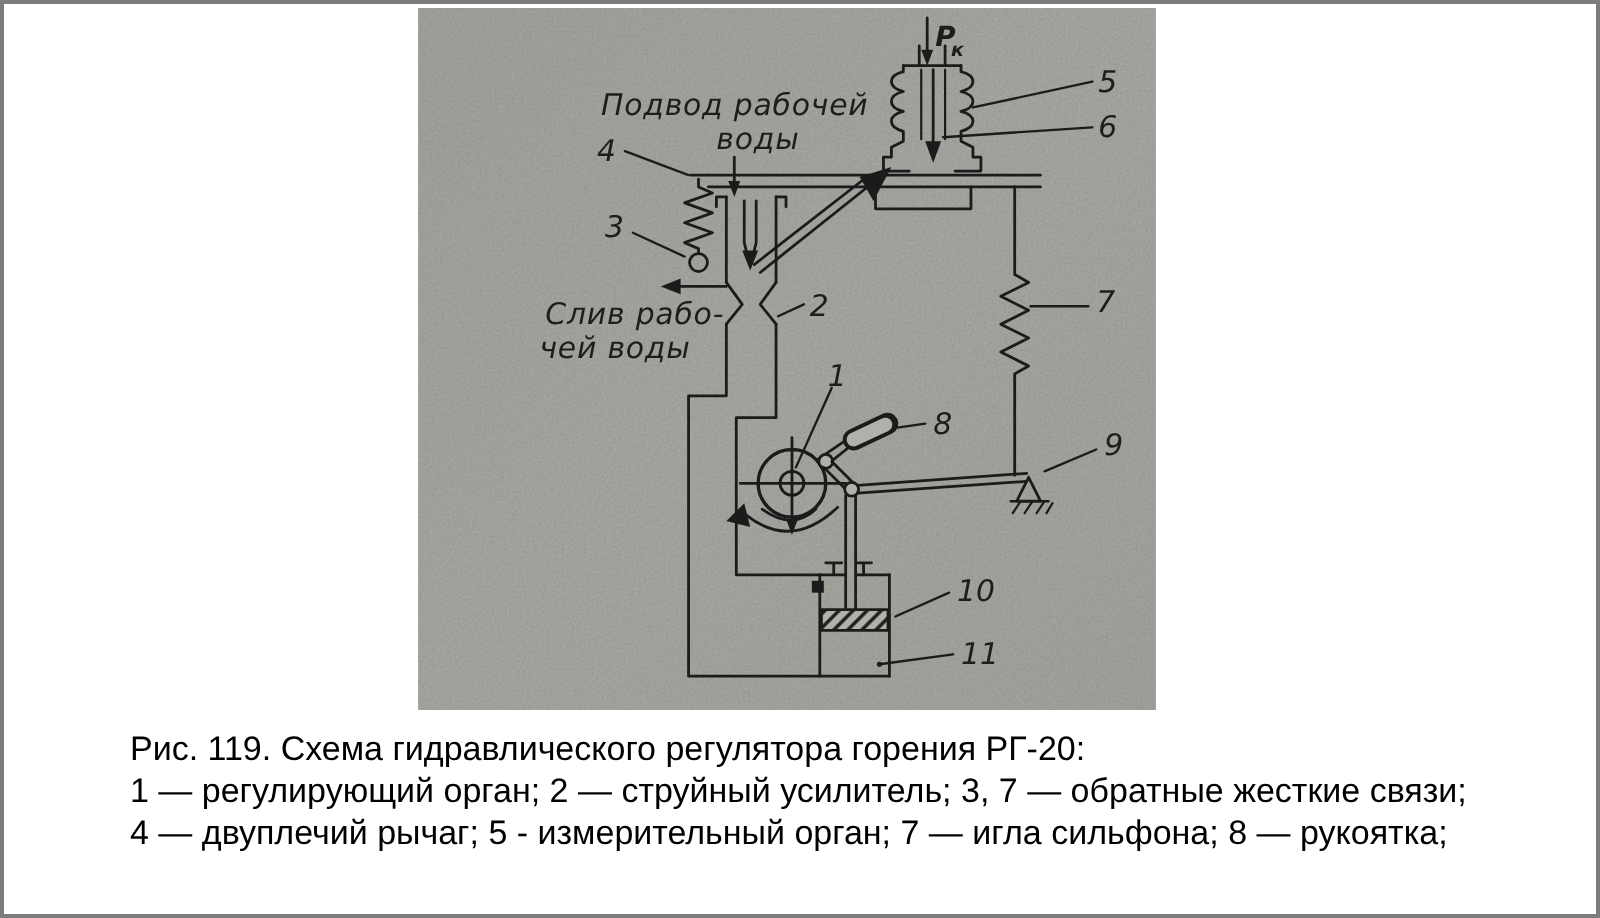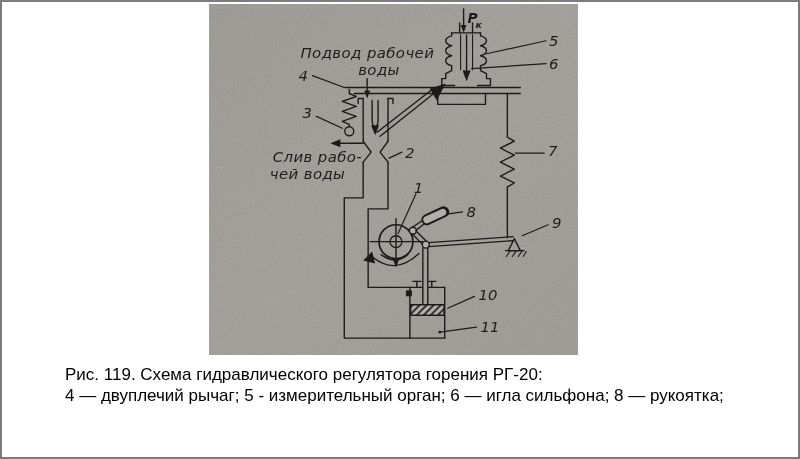--- a/index.html
+++ b/index.html
@@ -176,16 +176,17 @@
       <text class="num" x="547" y="155">7</text>
       <text class="num" x="465" y="216">8</text>
       <text class="num" x="551" y="227">9</text>
       <text class="num" x="477" y="300">10</text>
       <text class="num" x="479" y="332">11</text>
     </svg>
   </div>
 
   <div class="caption">
     <div>Рис. 119. Схема гидравлического регулятора горения РГ-20:</div>
-    <div>4 — двуплечий рычаг; 5 - измерительный орган; 6 — игла сильфона; 8 — рукоятка;</div>
+    <div>1 — регулирующий орган; 2 — струйный усилитель; 3, 7 — обратные жесткие связи;</div>
+    <div>4 — двуплечий рычаг; 5 - измерительный орган; 7 — игла сильфона; 8 — рукоятка;</div>
   </div>
 
 </div>
 
 </body></html>

